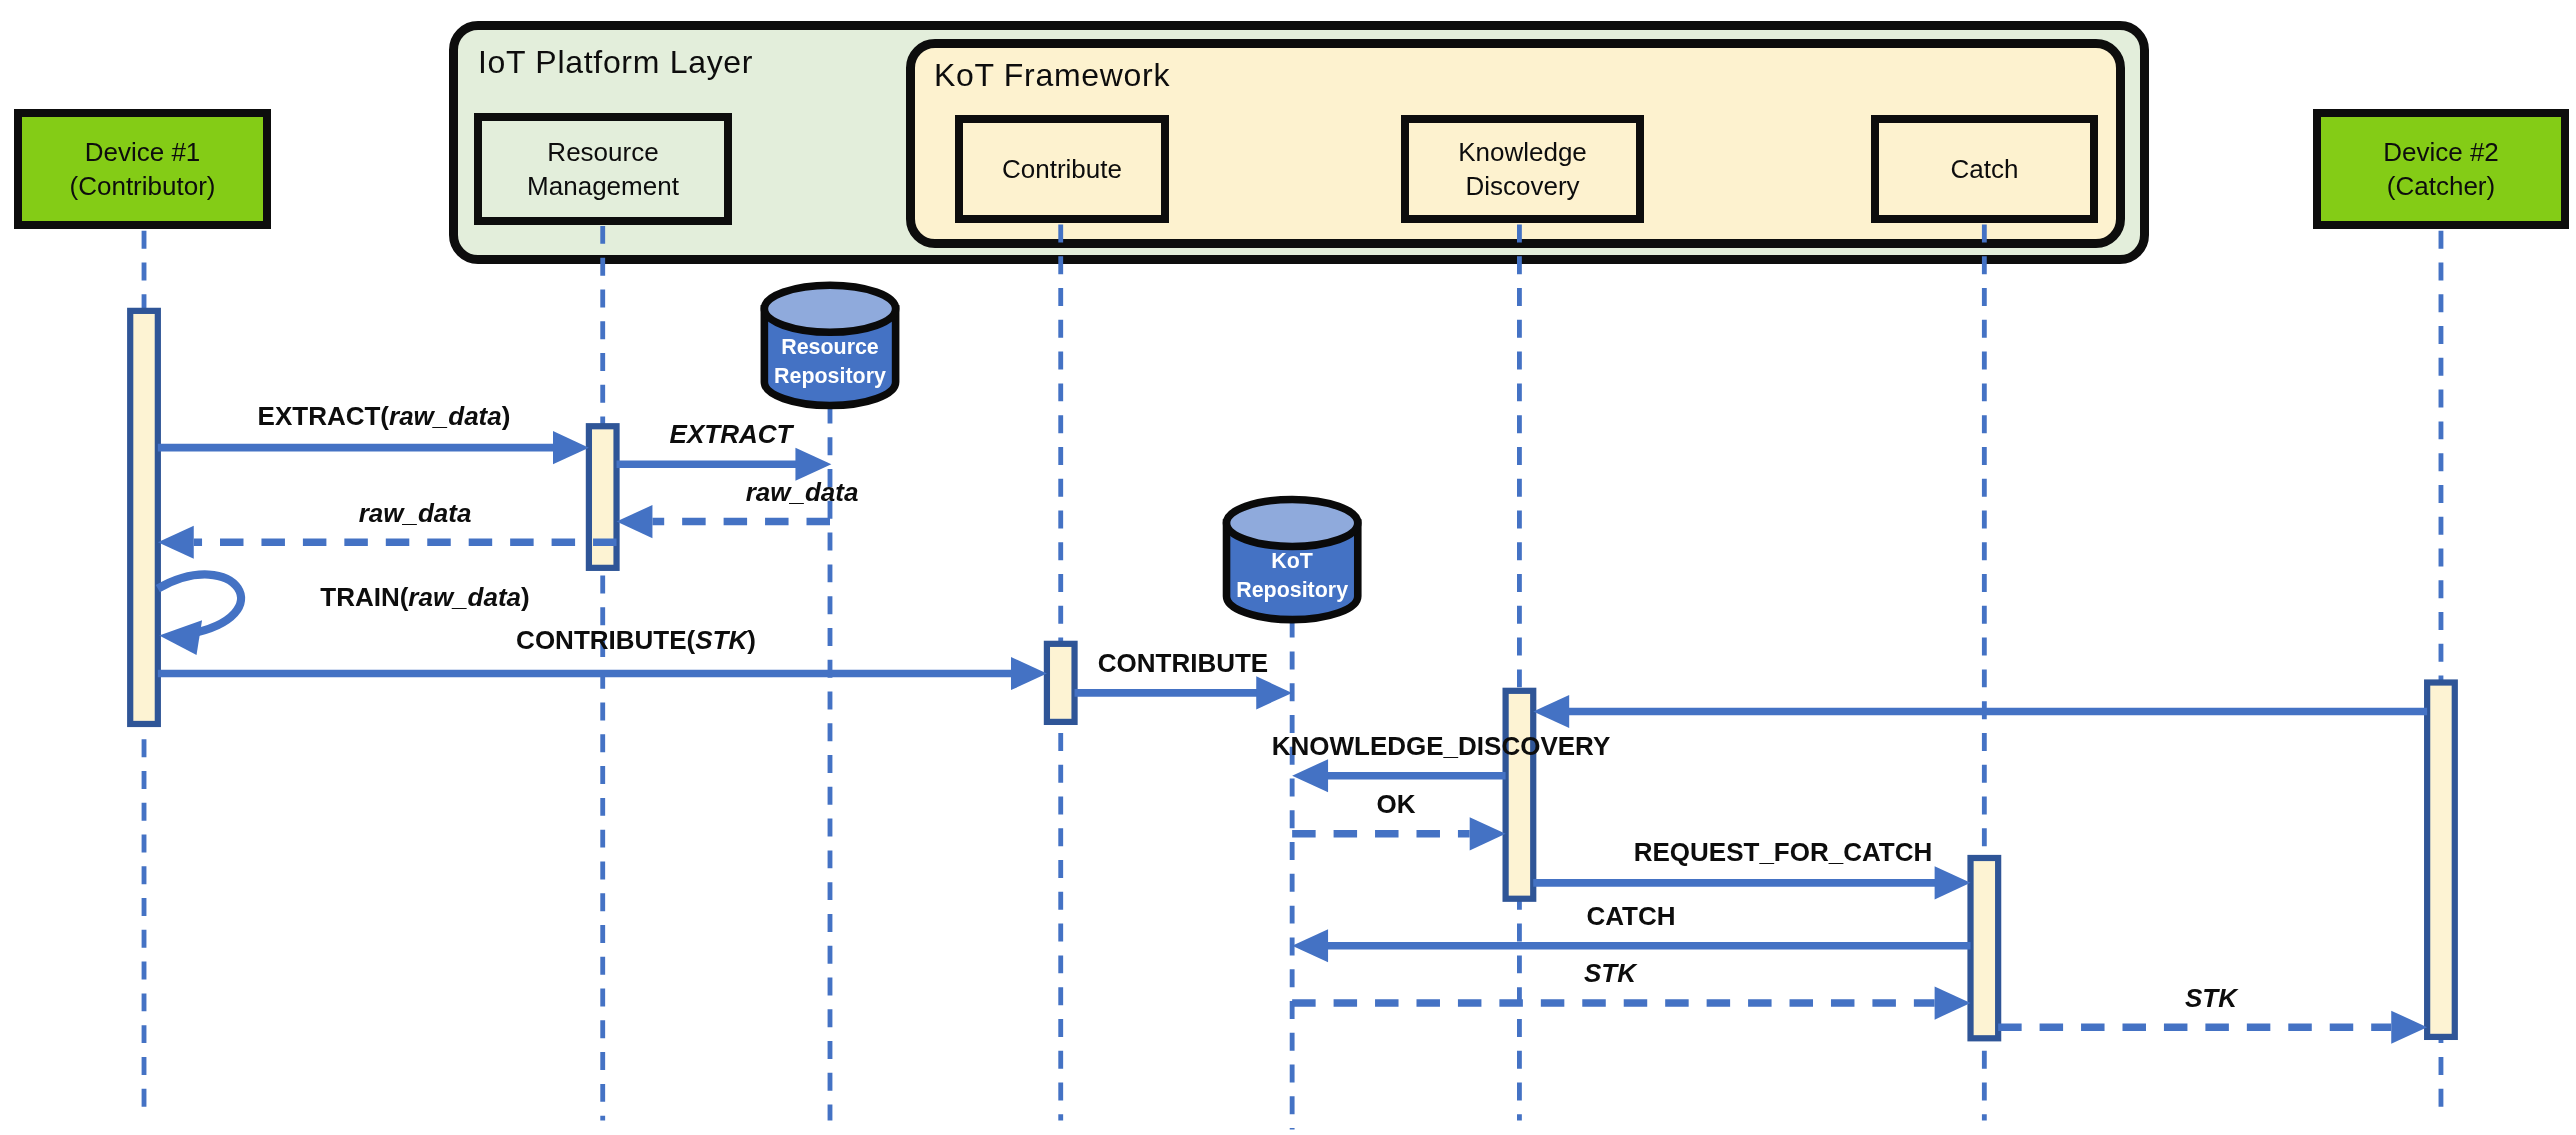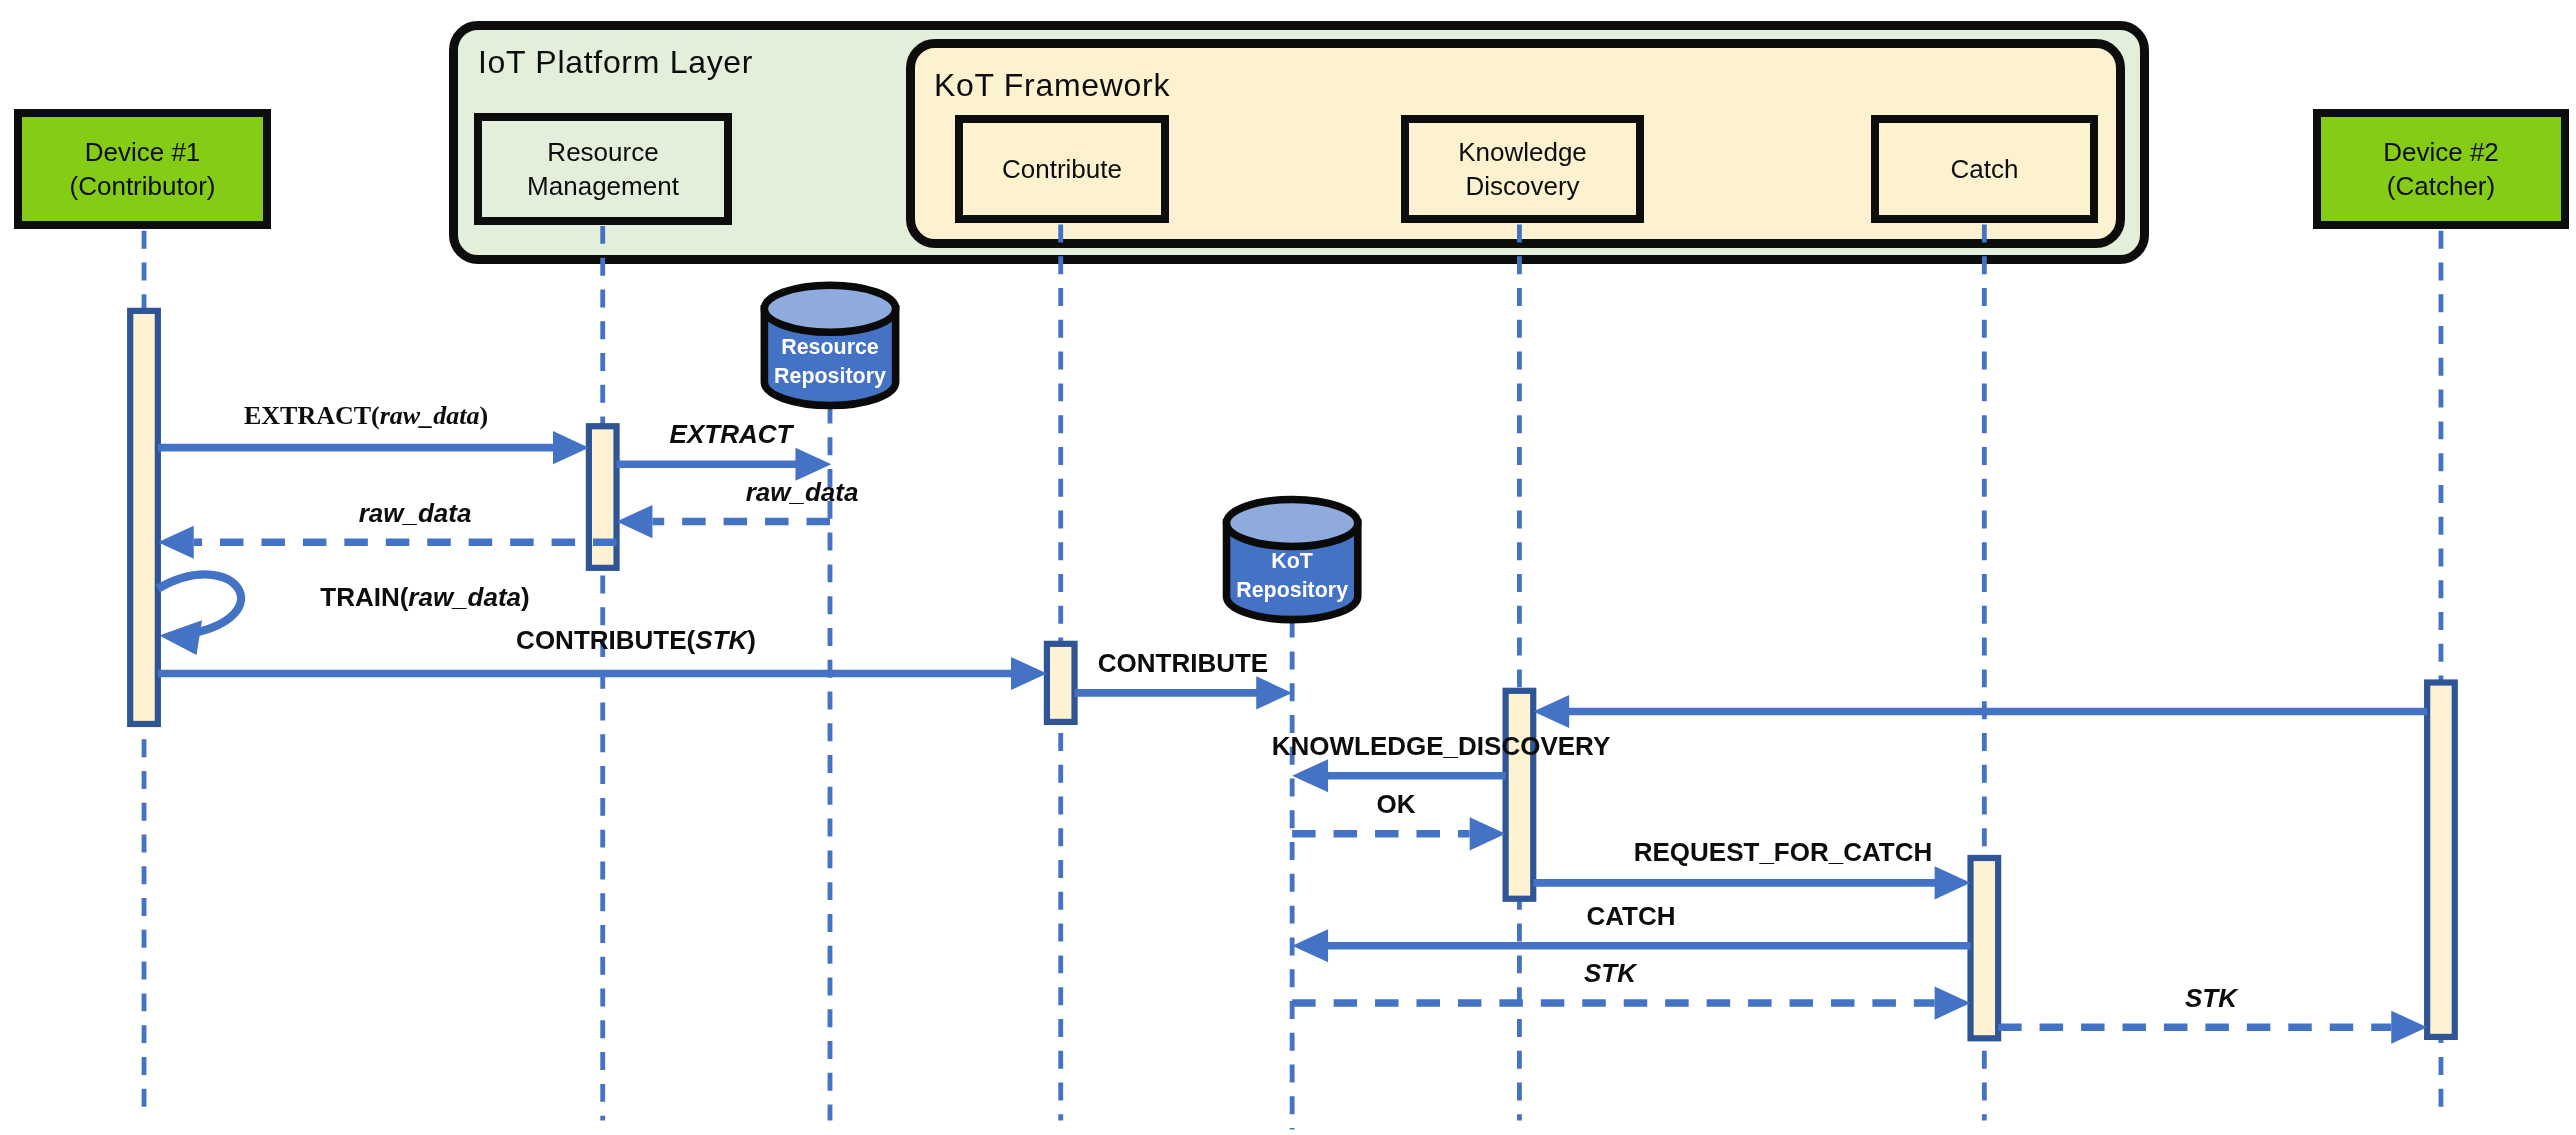--- a/index.html
+++ b/index.html
@@ -21,21 +21,21 @@
   svg{position:absolute;left:0;top:0;z-index:30;pointer-events:none;}
   svg text{font-family:"Liberation Sans",sans-serif;font-weight:bold;fill:#ffffff;font-size:31px;text-anchor:middle;}
 </style>
 </head>
 <body>
 
 <div class="layer" style="z-index:10;">
   <div class="frame frame-green" style="left:449px;top:21px;width:1700px;height:243px;"></div>
   <div class="frame frame-yellow" style="left:906px;top:39px;width:1219px;height:209px;"></div>
   <div class="frame-title" style="left:478px;top:44px;">IoT Platform Layer</div>
-  <div class="frame-title" style="left:934px;top:67px;">KoT Framework</div>
+  <div class="frame-title" style="left:934px;top:57px;">KoT Framework</div>
 </div>
 
 <div class="layer" style="z-index:20;">
   <div class="actor-box fill-device" style="left:14px;top:109px;width:257px;height:120px;">
     <div>Device #1</div>
     <div>(Contributor)</div>
   </div>
   <div class="actor-box fill-green" style="left:474px;top:113px;width:258px;height:112px;">
     <div>Resource</div>
     <div>Management</div>
@@ -149,21 +149,21 @@
     </g>
   </g>
 
   <g>
     <path d="M 228 852 C 340 788, 410 892, 272 918" fill="none" stroke="#4472c4" stroke-width="12"></path>
     <polygon points="230,920 292,898 284,948" fill="#4472c4"></polygon>
   </g>
 </svg>
 
 <div class="layer" style="z-index:40;">
-  <div class="msg" style="left:366px;top:401px;font-family:Liberation Serif, serif;"><span>EXTRACT(</span><span class="it">raw_data</span><span>)</span></div>
+  <div class="msg" style="left:384px;top:401px;"><span>EXTRACT(</span><span class="it">raw_data</span><span>)</span></div>
   <div class="msg" style="left:731px;top:419px;font-style:italic;"><span>EXTRACT</span><span class="it"></span><span></span></div>
   <div class="msg" style="left:802px;top:477px;"><span></span><span class="it">raw_data</span><span></span></div>
   <div class="msg" style="left:415px;top:498px;"><span></span><span class="it">raw_data</span><span></span></div>
   <div class="msg" style="left:425px;top:582px;"><span>TRAIN(</span><span class="it">raw_data</span><span>)</span></div>
   <div class="msg" style="left:636px;top:625px;"><span>CONTRIBUTE(</span><span class="it">STK</span><span>)</span></div>
   <div class="msg" style="left:1183px;top:648px;"><span>CONTRIBUTE</span><span class="it"></span><span></span></div>
   <div class="msg" style="left:1441px;top:731px;"><span>KNOWLEDGE_DISCOVERY</span><span class="it"></span><span></span></div>
   <div class="msg" style="left:1396px;top:789px;"><span>OK</span><span class="it"></span><span></span></div>
   <div class="msg" style="left:1783px;top:837px;"><span>REQUEST_FOR_CATCH</span><span class="it"></span><span></span></div>
   <div class="msg" style="left:1631px;top:901px;"><span>CATCH</span><span class="it"></span><span></span></div>

